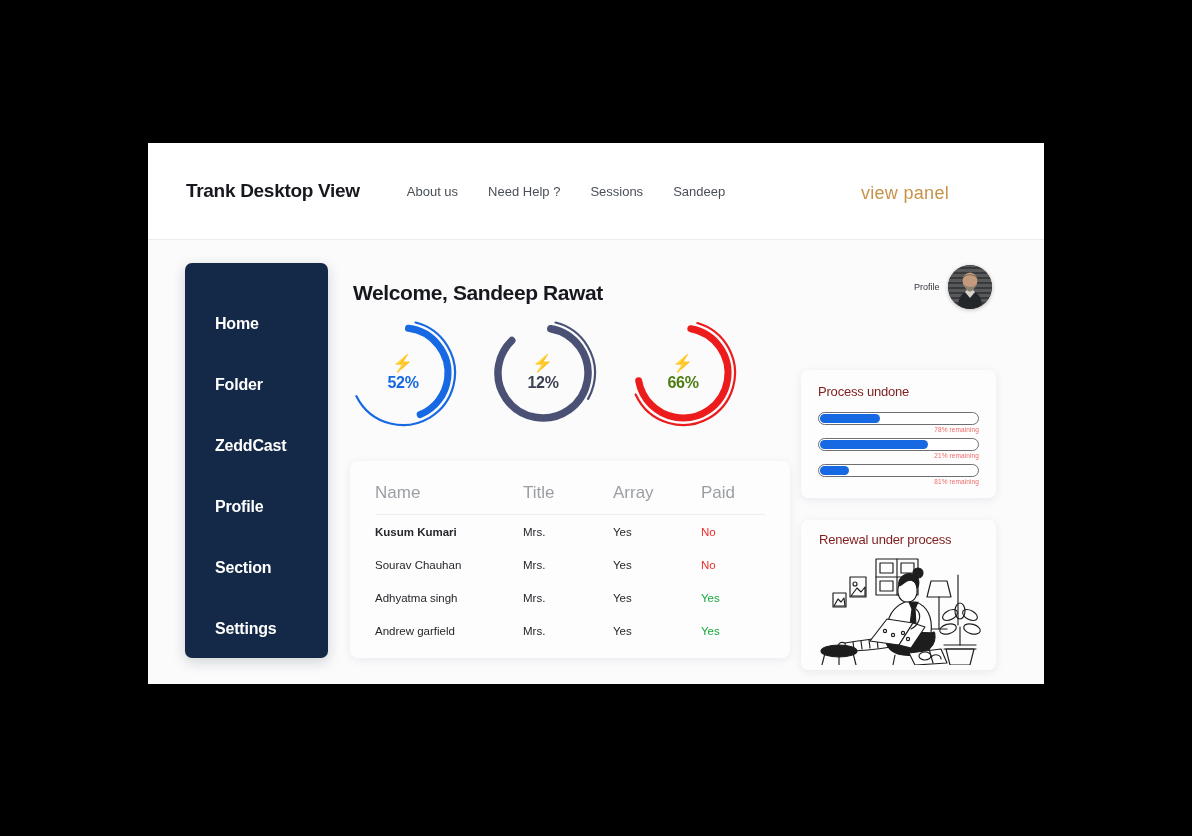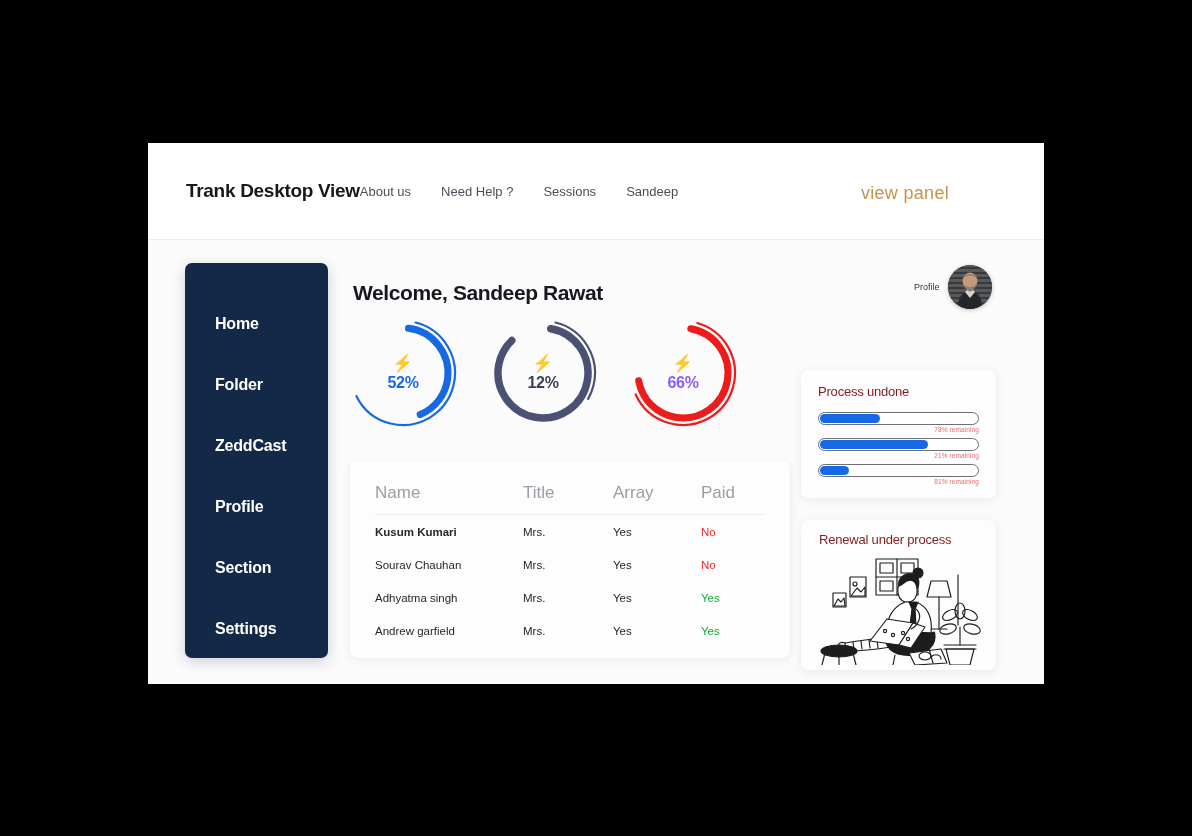--- a/index.html
+++ b/index.html
@@ -20,21 +20,21 @@
     position: absolute; left: 0; top: 0; width: 896px; height: 97px;
     background: #ffffff;
     border-bottom: 1px solid #ececec;
     display: flex; align-items: center;
   }
   .brand {
     margin-left: 38px;
     font-size: 19px; font-weight: bold; color: #16181d;
     letter-spacing: -0.3px; white-space: nowrap;
   }
-  .navlinks { display: flex; align-items: center; }
+  .navlinks { display: flex; align-items: center; margin-left: 47px; }
   .navlink {
     font-size: 13px; color: #4a4f57; margin-right: 30px;
     white-space: nowrap; cursor: pointer;
   }
   .navlink:last-child { margin-right: 0; }
   .viewpanel {
     position: absolute; right: 95px; top: 40px;
     font-size: 18px; color: #c8924a; letter-spacing: 0.3px;
     cursor: pointer; white-space: nowrap;
   }
@@ -222,21 +222,21 @@
           <div class="ring-pct" style="color:#3c4252">12%</div>
         </div>
       </div>
       <div class="ring">
         <svg width="110" height="110" viewBox="0 0 110 110">
           <circle cx="55" cy="55" r="45" fill="none" stroke="#ec1c1c" stroke-width="7" stroke-linecap="round" stroke-dasharray="196 87" transform="rotate(-80 55 55)"></circle>
           <circle cx="55" cy="55" r="52" fill="none" stroke="#ec1c1c" stroke-width="2.2" stroke-linecap="round" stroke-dasharray="208 119" transform="rotate(-74 55 55)"></circle>
         </svg>
         <div class="ring-center">
           <div class="bolt">⚡</div>
-          <div class="ring-pct" style="color:#8b5cf6">66%</div>
+          <div class="ring-pct" style="color:#4d7c0f">66%</div>
         </div>
       </div>
     </div>
 
     <div class="table-card">
       <table>
         <thead>
           <tr>
             <th class="c-name">Name</th>
             <th class="c-title">Title</th>

